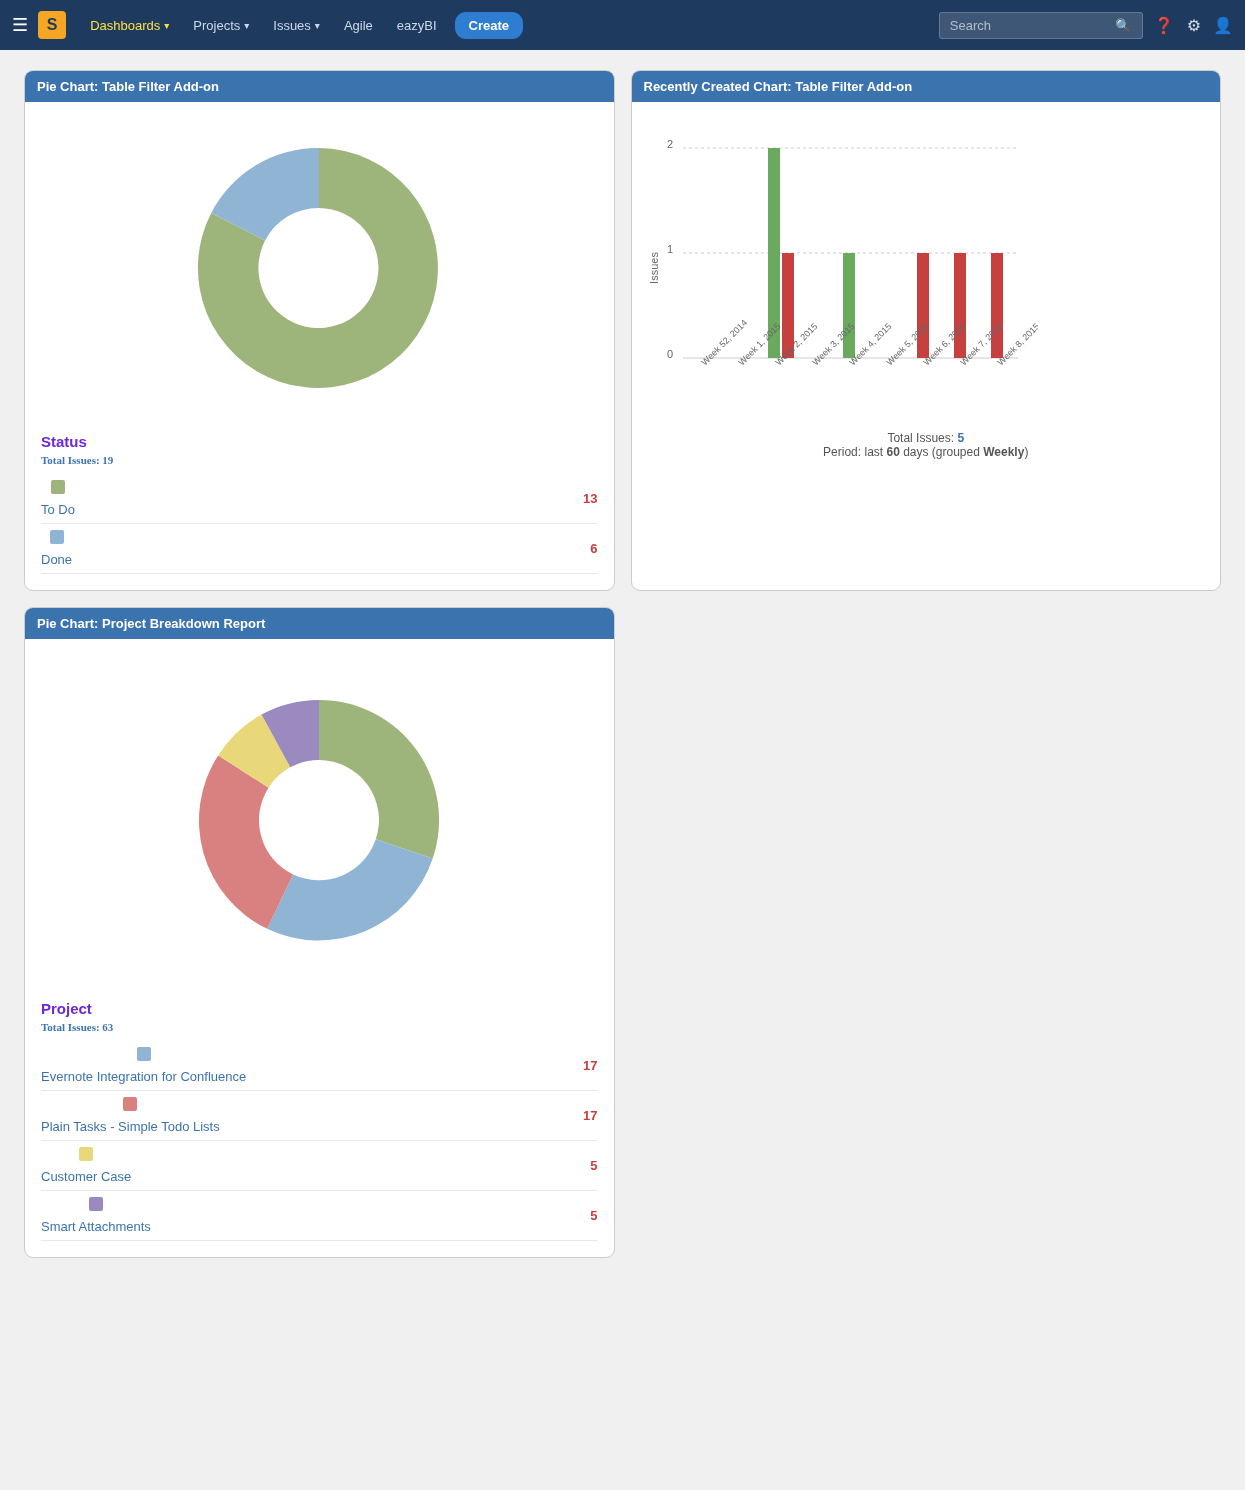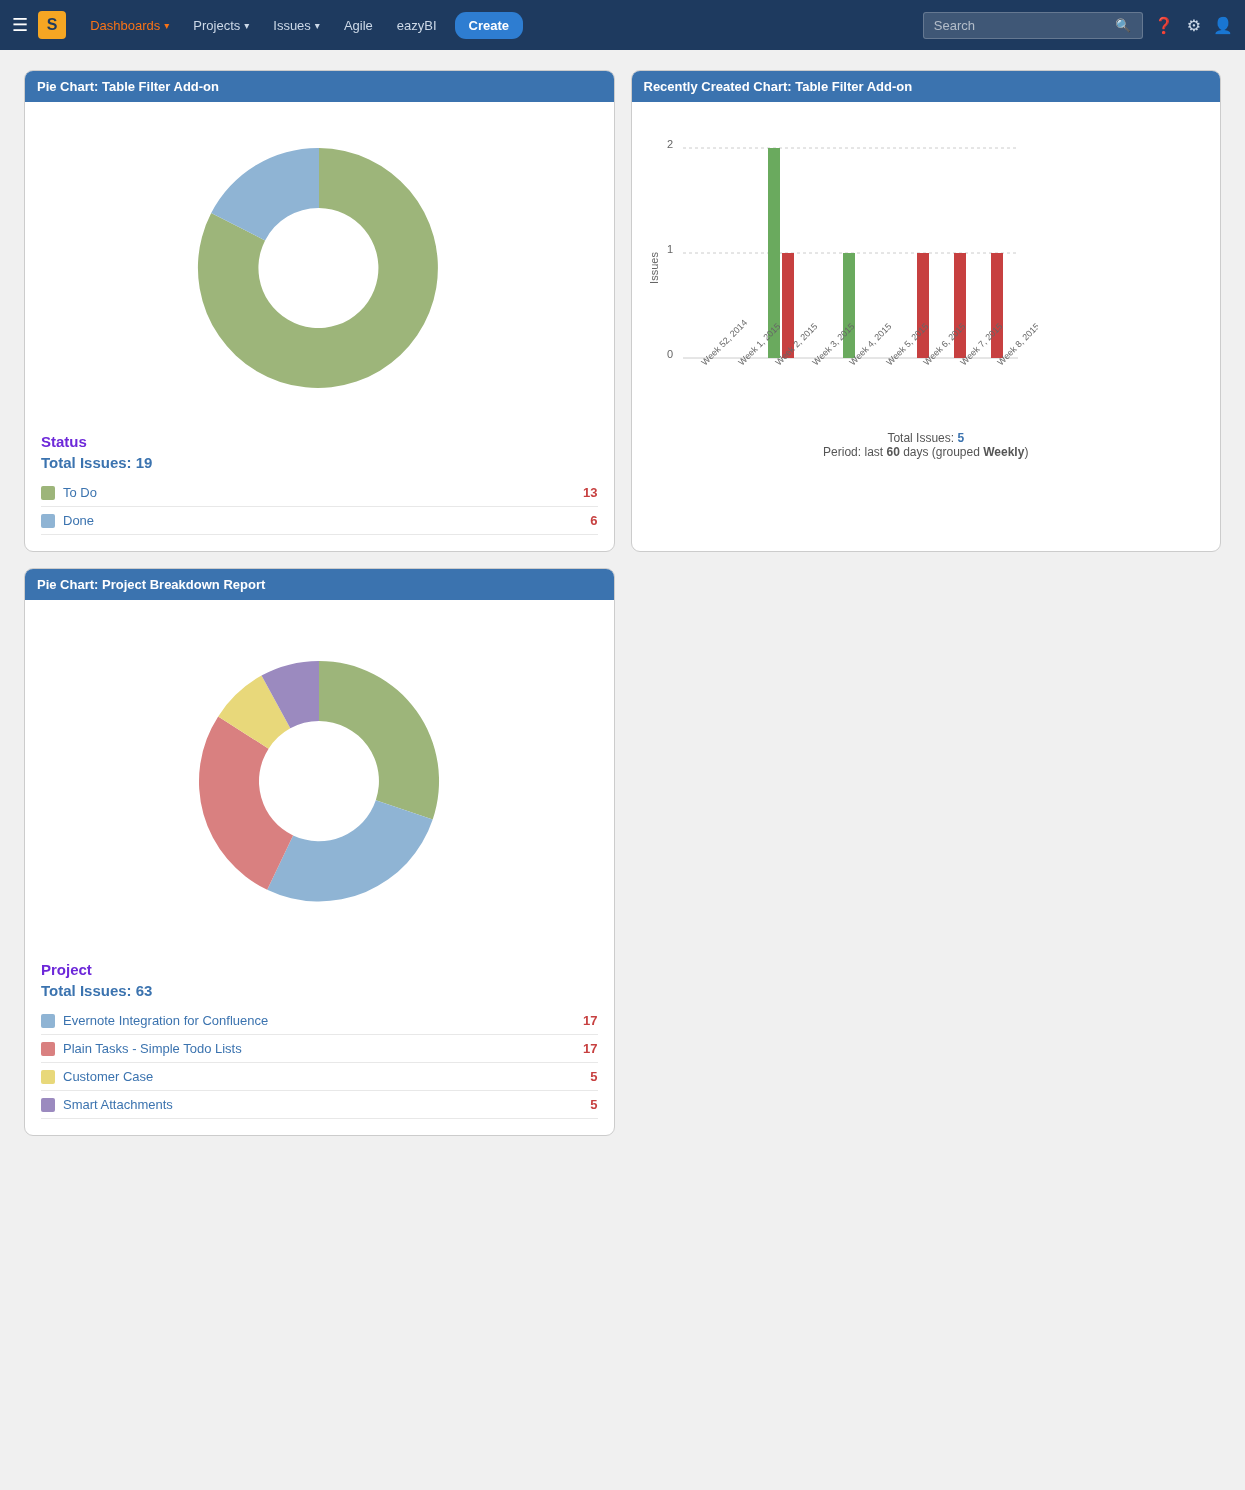--- a/index.html
+++ b/index.html
@@ -18,30 +18,30 @@
     .nav-logo {
       width: 28px; height: 28px; background: #f5a623;
       border-radius: 4px; display: flex; align-items: center; justify-content: center;
       font-weight: bold; font-size: 16px; color: #1e3a5f; margin-right: 14px;
     }
     .nav-links { display: flex; gap: 4px; }
     .nav-link {
       color: #cdd9e8; padding: 6px 10px; cursor: pointer; font-size: 13px;
       border-radius: 3px; display: flex; align-items: center; gap: 4px;
     }
-    .nav-link.active { color: #f97316; }
+    .nav-link.active { color: #fde047; }
     .nav-create {
       background: #2e7dd1; color: #fff; padding: 6px 14px;
       border-radius: 11px; cursor: pointer; font-weight: bold; margin-left: 4px;
     }
     .nav-right { margin-left: auto; display: flex; align-items: center; gap: 12px; }
     .nav-search {
       background: rgba(255,255,255,0.15); border: 1px solid rgba(255,255,255,0.2);
       border-radius: 3px; padding: 5px 10px; color: #fff; display: flex;
-      align-items: flex-end; gap: 8px; width: 220px;
+      align-items: flex-end; gap: 8px; width: 204px;
     }
     .nav-search input {
       background: transparent; border: none; outline: none; color: #fff;
       font-size: 13px; width: 100%;
     }
     .nav-search input::placeholder { color: rgba(255,255,255,0.6); }
     .nav-icon { color: #cdd9e8; cursor: pointer; font-size: 16px; }
 
     
     .page-container { padding: 20px 24px; }
@@ -76,27 +76,27 @@
       font-size: 13px;
       font-weight: bold;
     }
     .gadget-body { padding: 16px; }
 
     
     .pie-container { display: flex; flex-direction: column; align-items: center; }
     .pie-svg-wrap { margin: 10px 0; }
     .pie-legend { margin-top: 12px; width: 100%; }
     .pie-title { font-size: 15px; font-weight: bold; color: #6d28d9; margin-bottom: 4px; }
-    .pie-total { font-size: 15px; color: #555; margin-bottom: 8px; }
+    .pie-total { font-size: 11px; color: #555; margin-bottom: 8px; font-family: Liberation Serif, serif; }
     .pie-total span { color: #3b73af; font-weight: bold; }
     .legend-row {
       display: flex; align-items: center; justify-content: space-between;
       padding: 6px 0; border-bottom: 1px solid #e8e8e8; font-size: 13px;
     }
-    .legend-left { display: flex; align-items: center; gap: 8px; }
+    .legend-left { display: flex; align-items: center; gap: 8px; flex-direction: column; }
     .legend-swatch { width: 14px; height: 14px; border-radius: 2px; flex-shrink: 0; }
     .legend-label { color: #3b73af; }
     .legend-count { color: #c74040; font-weight: bold; }
     .bar-chart-footer { text-align: center; margin-top: 10px; font-size: 12px; color: #555; }
     .bar-chart-footer .total-link { color: #3b73af; font-weight: bold; }
     .bar-chart-footer strong { font-weight: bold; }
     .gadget.left-col-1 { grid-column: 1 / 2; grid-row: 1 / 2; }
     .gadget.left-col-2 { grid-column: 1 / 2; grid-row: 2 / 3; }
     .gadget.right-col-1 { grid-column: 2 / 3; grid-row: 1 / 2; }
 

